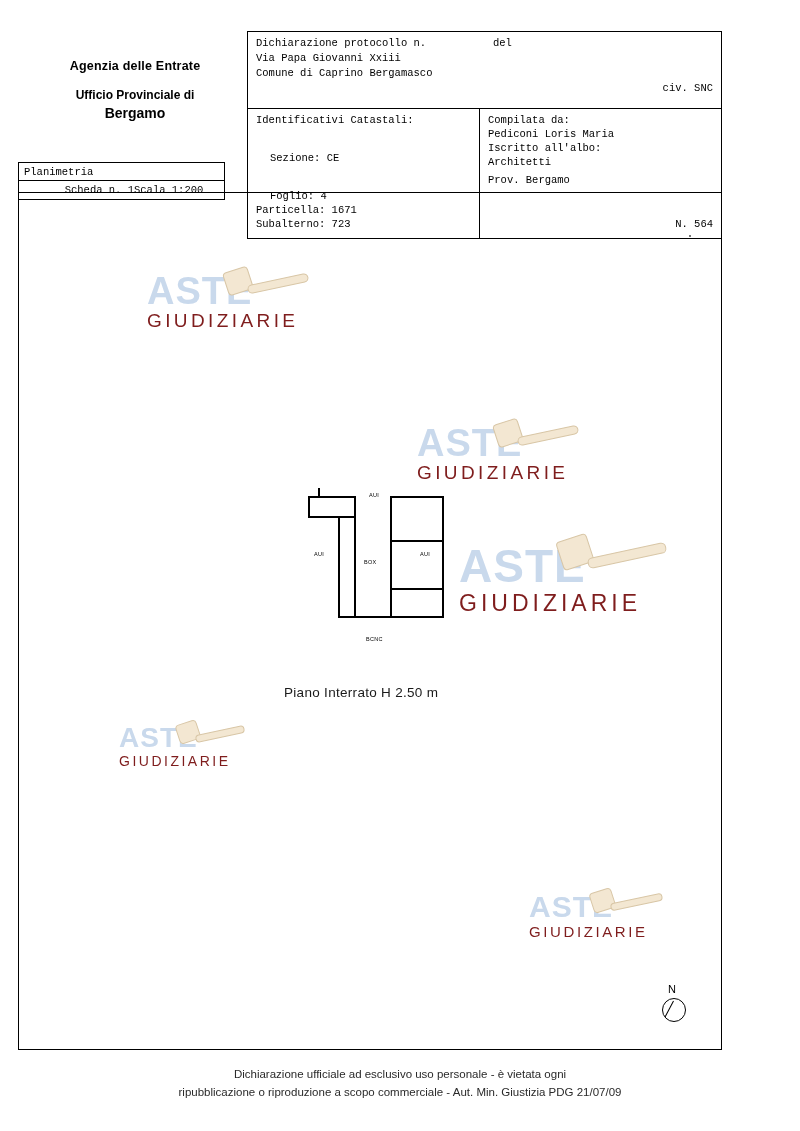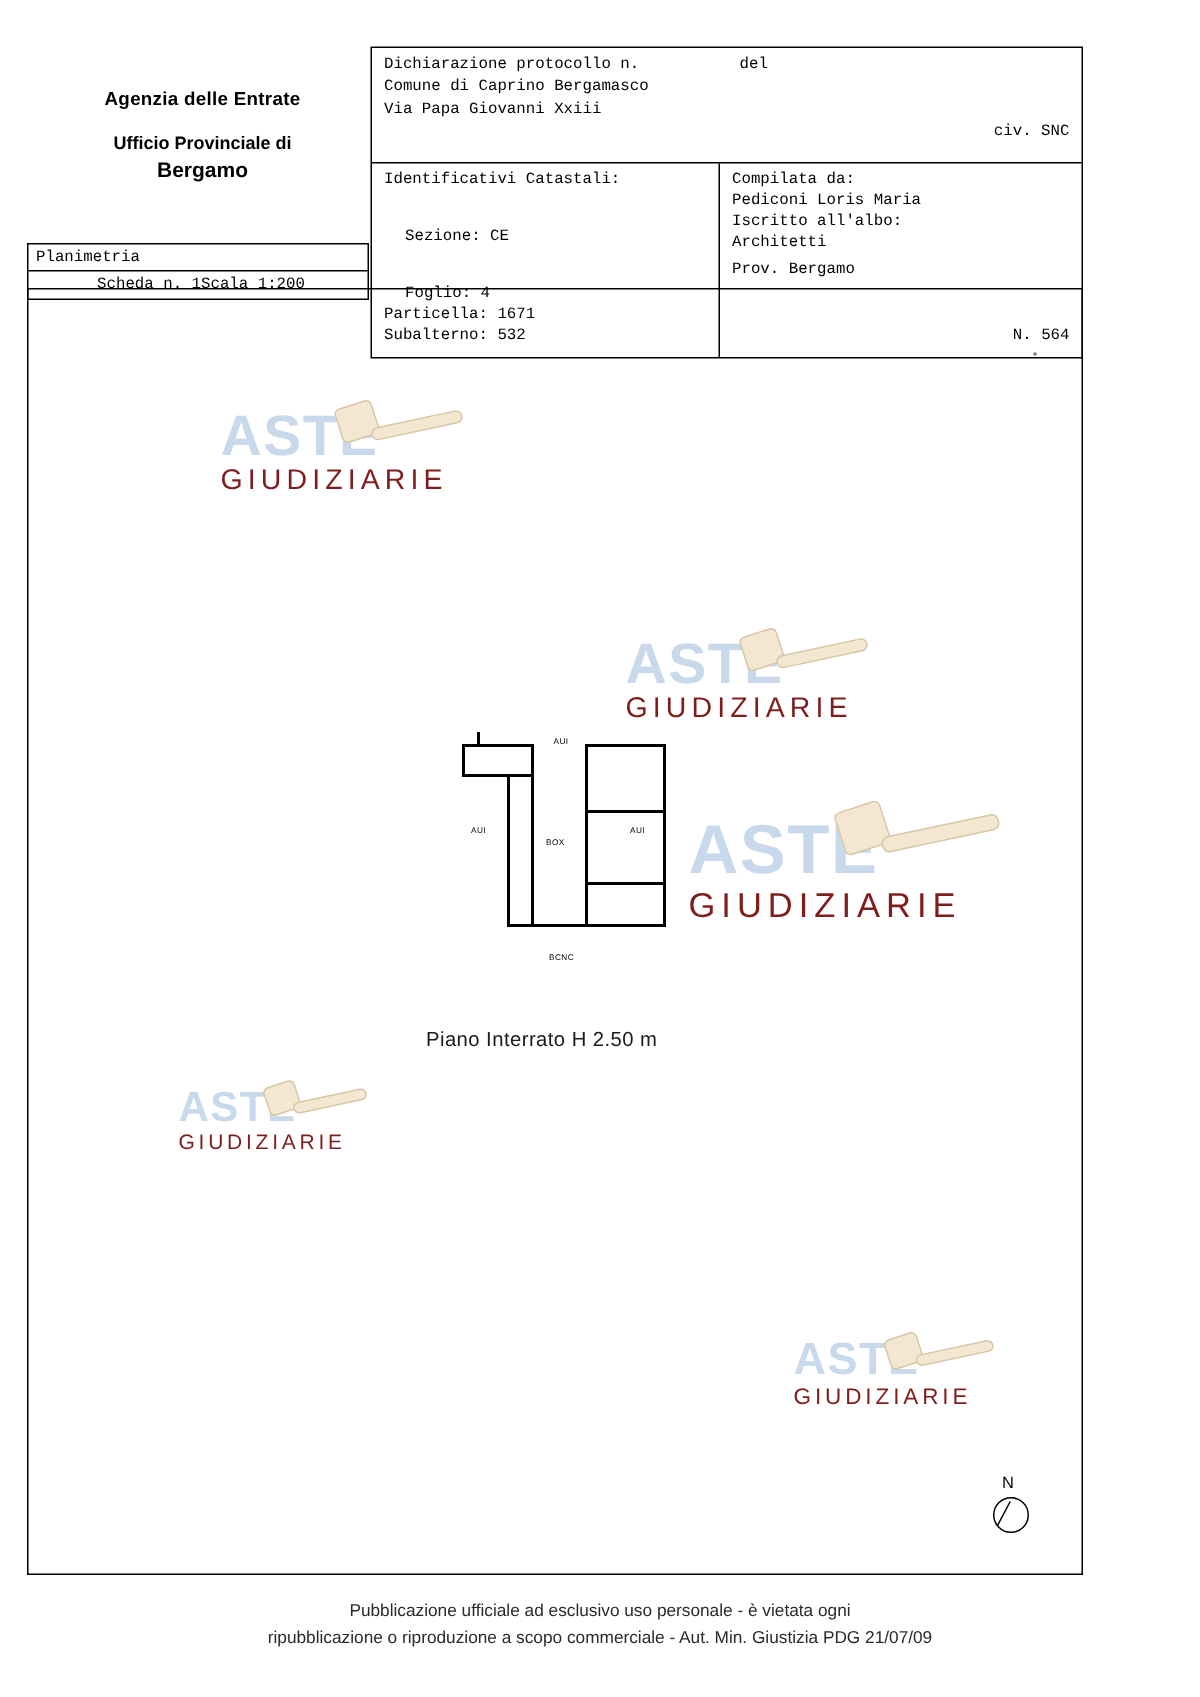--- a/index.html
+++ b/index.html
@@ -26,21 +26,21 @@
   }
   .agency .line1 { font-size: 12.5px; font-weight: bold; letter-spacing: .2px; }
   .agency .line2 { font-size: 16px; font-weight: bold; letter-spacing: .2px; margin-top: 1px; }
   .agency .line3 { font-size: 12px; font-weight: bold; margin-top: 12px; }
   .agency .line4 { font-size: 14px; font-weight: bold; margin-top: 1px; }
 
   
   .planimetria-box {
     position: absolute;
     left: 18px; top: 162px;
-    width: 228px;
+    width: 207px;
     border: 1px solid #000;
     font-family: "Liberation Mono", monospace;
     font-size: 10.5px;
   }
   .planimetria-box .row1 {
     padding: 3px 5px 2px 5px;
     border-bottom: 1px solid #000;
   }
   .planimetria-box .row2 {
     display: flex;
@@ -208,31 +208,31 @@
     <div class="row2">
       <div class="c1">Scheda n. 1</div>
       <div class="c2">Scala 1:200</div>
     </div>
   </div>
 
   <div class="decl">
     <div class="top">
       <div class="l">Dichiarazione protocollo n.</div>
       <div class="del">del</div>
+      <div class="l">Via Papa Giovanni Xxiii</div>
       <div class="l">Comune di Caprino Bergamasco</div>
-      <div class="l">Via Papa Giovanni Xxiii</div>
       <div class="civ">civ. SNC</div>
     </div>
     <div class="bottom">
       <div class="left">
         <div>Identificativi Catastali:</div>
         <div class="indent">Sezione: CE</div>
         <div class="indent">Foglio: 4</div>
         <div>Particella: 1671</div>
-        <div>Subalterno: 532</div>
+        <div>Subalterno: 723</div>
       </div>
       <div class="right">
         <div>Compilata da:</div>
         <div>Pediconi Loris Maria</div>
         <div>Iscritto all'albo:</div>
         <div>Architetti</div>
         <div style="margin-top:6px;">Prov. Bergamo</div>
         <div class="num">N. 564</div>
       </div>
     </div>
@@ -326,17 +326,17 @@
 
     <div class="north">
       <div class="n-letter">N</div>
       <div class="circle"></div>
       <div class="needle"></div>
     </div>
 
   </div>
 
   <div class="footer">
-    <div>Pubblicazione ufficiale ad esclusivo uso personale - è vietata ogni</div>
+    <div>Dichiarazione ufficiale ad esclusivo uso personale - è vietata ogni</div>
     <div>ripubblicazione o riproduzione a scopo commerciale - Aut. Min. Giustizia PDG 21/07/09</div>
   </div>
 
 </div>
 
 </body></html>

